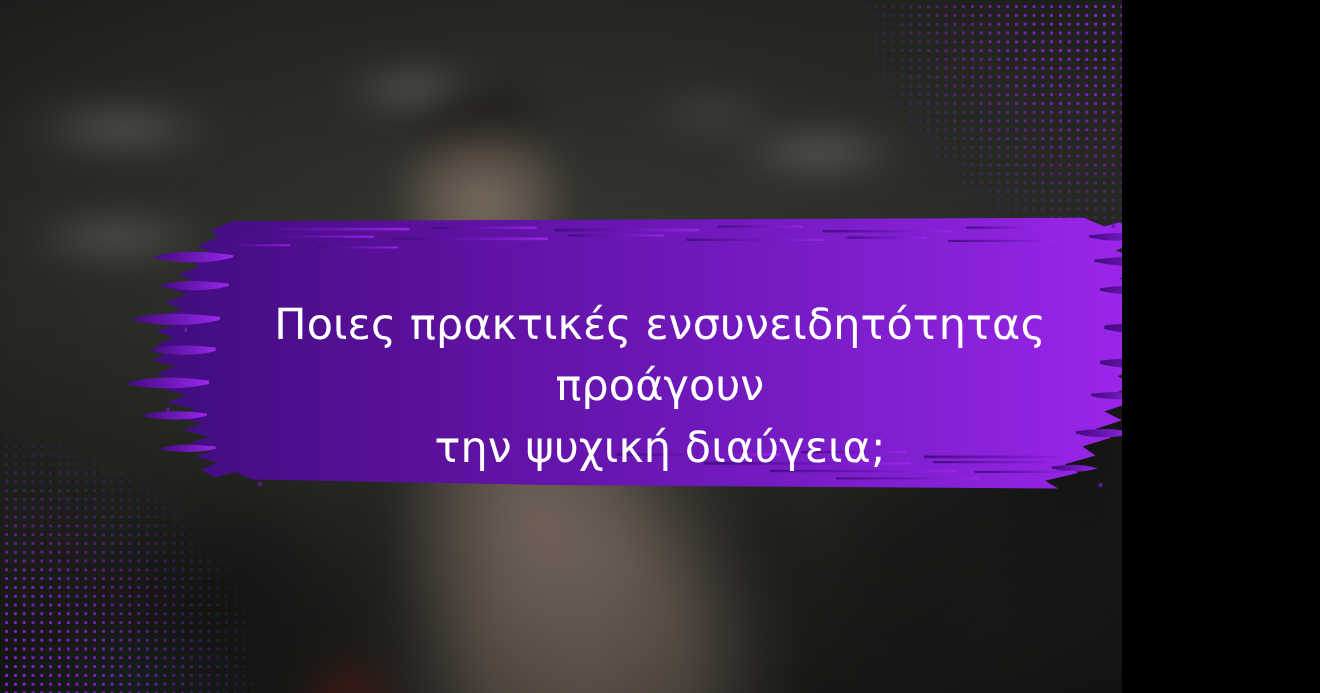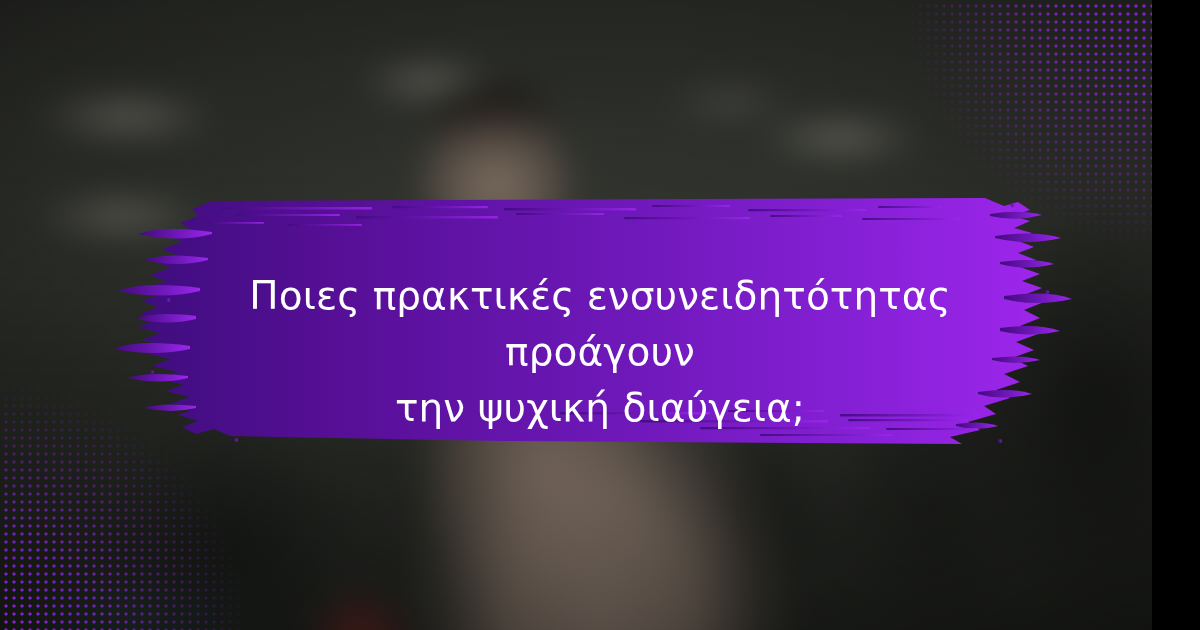--- a/index.html
+++ b/index.html
@@ -7,21 +7,21 @@
     margin: 0;
     padding: 0;
     background: #000;
   }
   body {
     font-family: "DejaVu Sans", "Liberation Sans", sans-serif;
   }
 
   #card {
     position: relative;
-    width: 1152px;
+    width: 1020px;
     height: 630px;
     overflow: hidden;
     background: #a16207;
   }
 
   
   .bg-photo {
     position: absolute;
     inset: -40px;
     background-color: #44473f;

